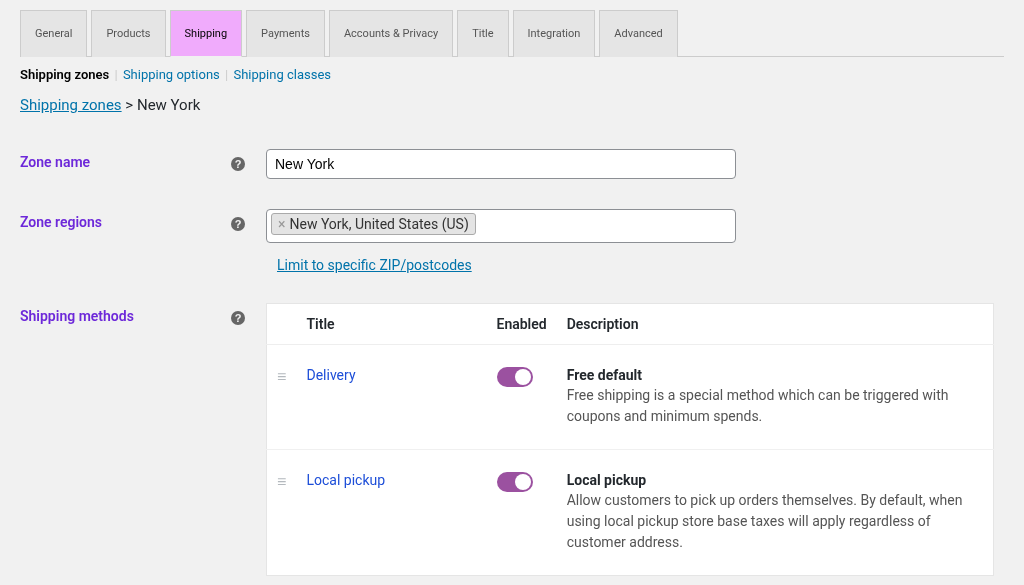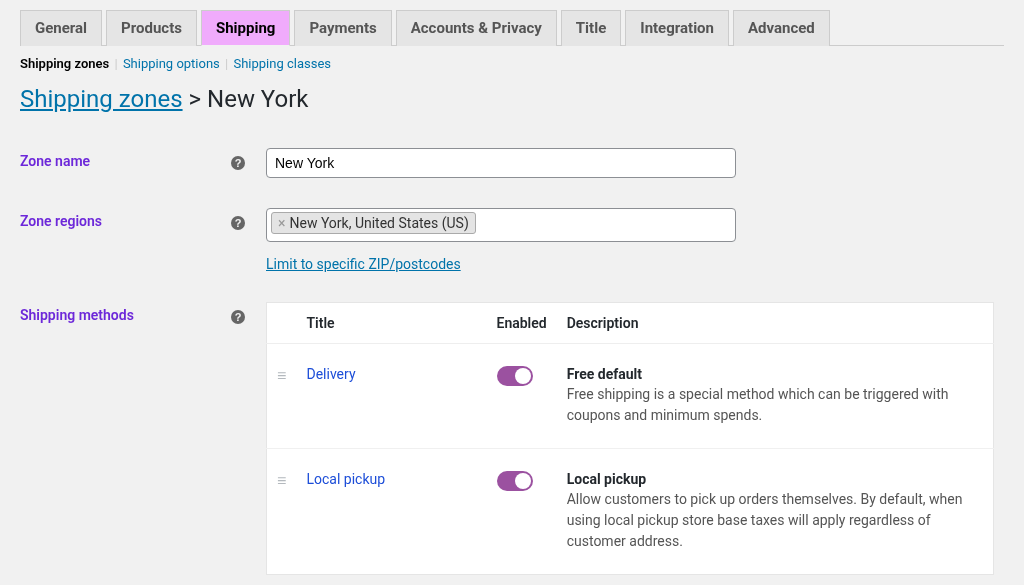--- a/index.html
+++ b/index.html
@@ -16,27 +16,27 @@
     padding: 0 20px 20px 20px;
   }
   .nav-tabs {
     display: flex;
     border-bottom: 1px solid #ccc;
     margin: 0;
     padding: 10px 0 0 0;
     gap: 4px;
   }
   .nav-tab {
-    padding: 8px 14px;
+    padding: 16px 14px;
     background: #e5e5e5;
     border: 1px solid #ccc;
     border-bottom: none;
     color: #555;
-    font-size: 15px;
-    font-weight: 700;
+    font-size: 11px;
+    font-weight: 400;
     cursor: pointer;
     margin-bottom: -1px;
     border-radius: 0;
   }
   .nav-tab.active {
     background: #f0abfc;
     border-bottom: 1px solid #f1f1f1;
     color: #000;
   }
   .subsubsub {
@@ -47,21 +47,21 @@
   .subsubsub a {
     color: #0073aa;
     text-decoration: none;
   }
   .subsubsub .current {
     color: #000;
     font-weight: 600;
   }
   .subsubsub .sep { color: #ccc; margin: 0 2px; }
   h2.breadcrumb {
-    font-size: 24px;
+    font-size: 15px;
     font-weight: 400;
     margin: 0 0 20px 0;
     color: #23282d;
   }
   h2.breadcrumb a {
     color: #0073aa;
     text-decoration: underline;
   }
   .form-table {
     width: 100%;
@@ -122,20 +122,21 @@
     color: #999;
     cursor: pointer;
     font-weight: 400;
   }
   .zip-link {
     display: inline-block;
     margin-top: 14px;
     color: #0073aa;
     text-decoration: underline;
     font-size: 14px;
+    margin-left: 11px;
   }
   .methods-table {
     width: 100%;
     max-width: 750px;
     border: 1px solid #e5e5e5;
     border-collapse: collapse;
     background: #fff;
   }
   .methods-table thead th {
     text-align: left;

